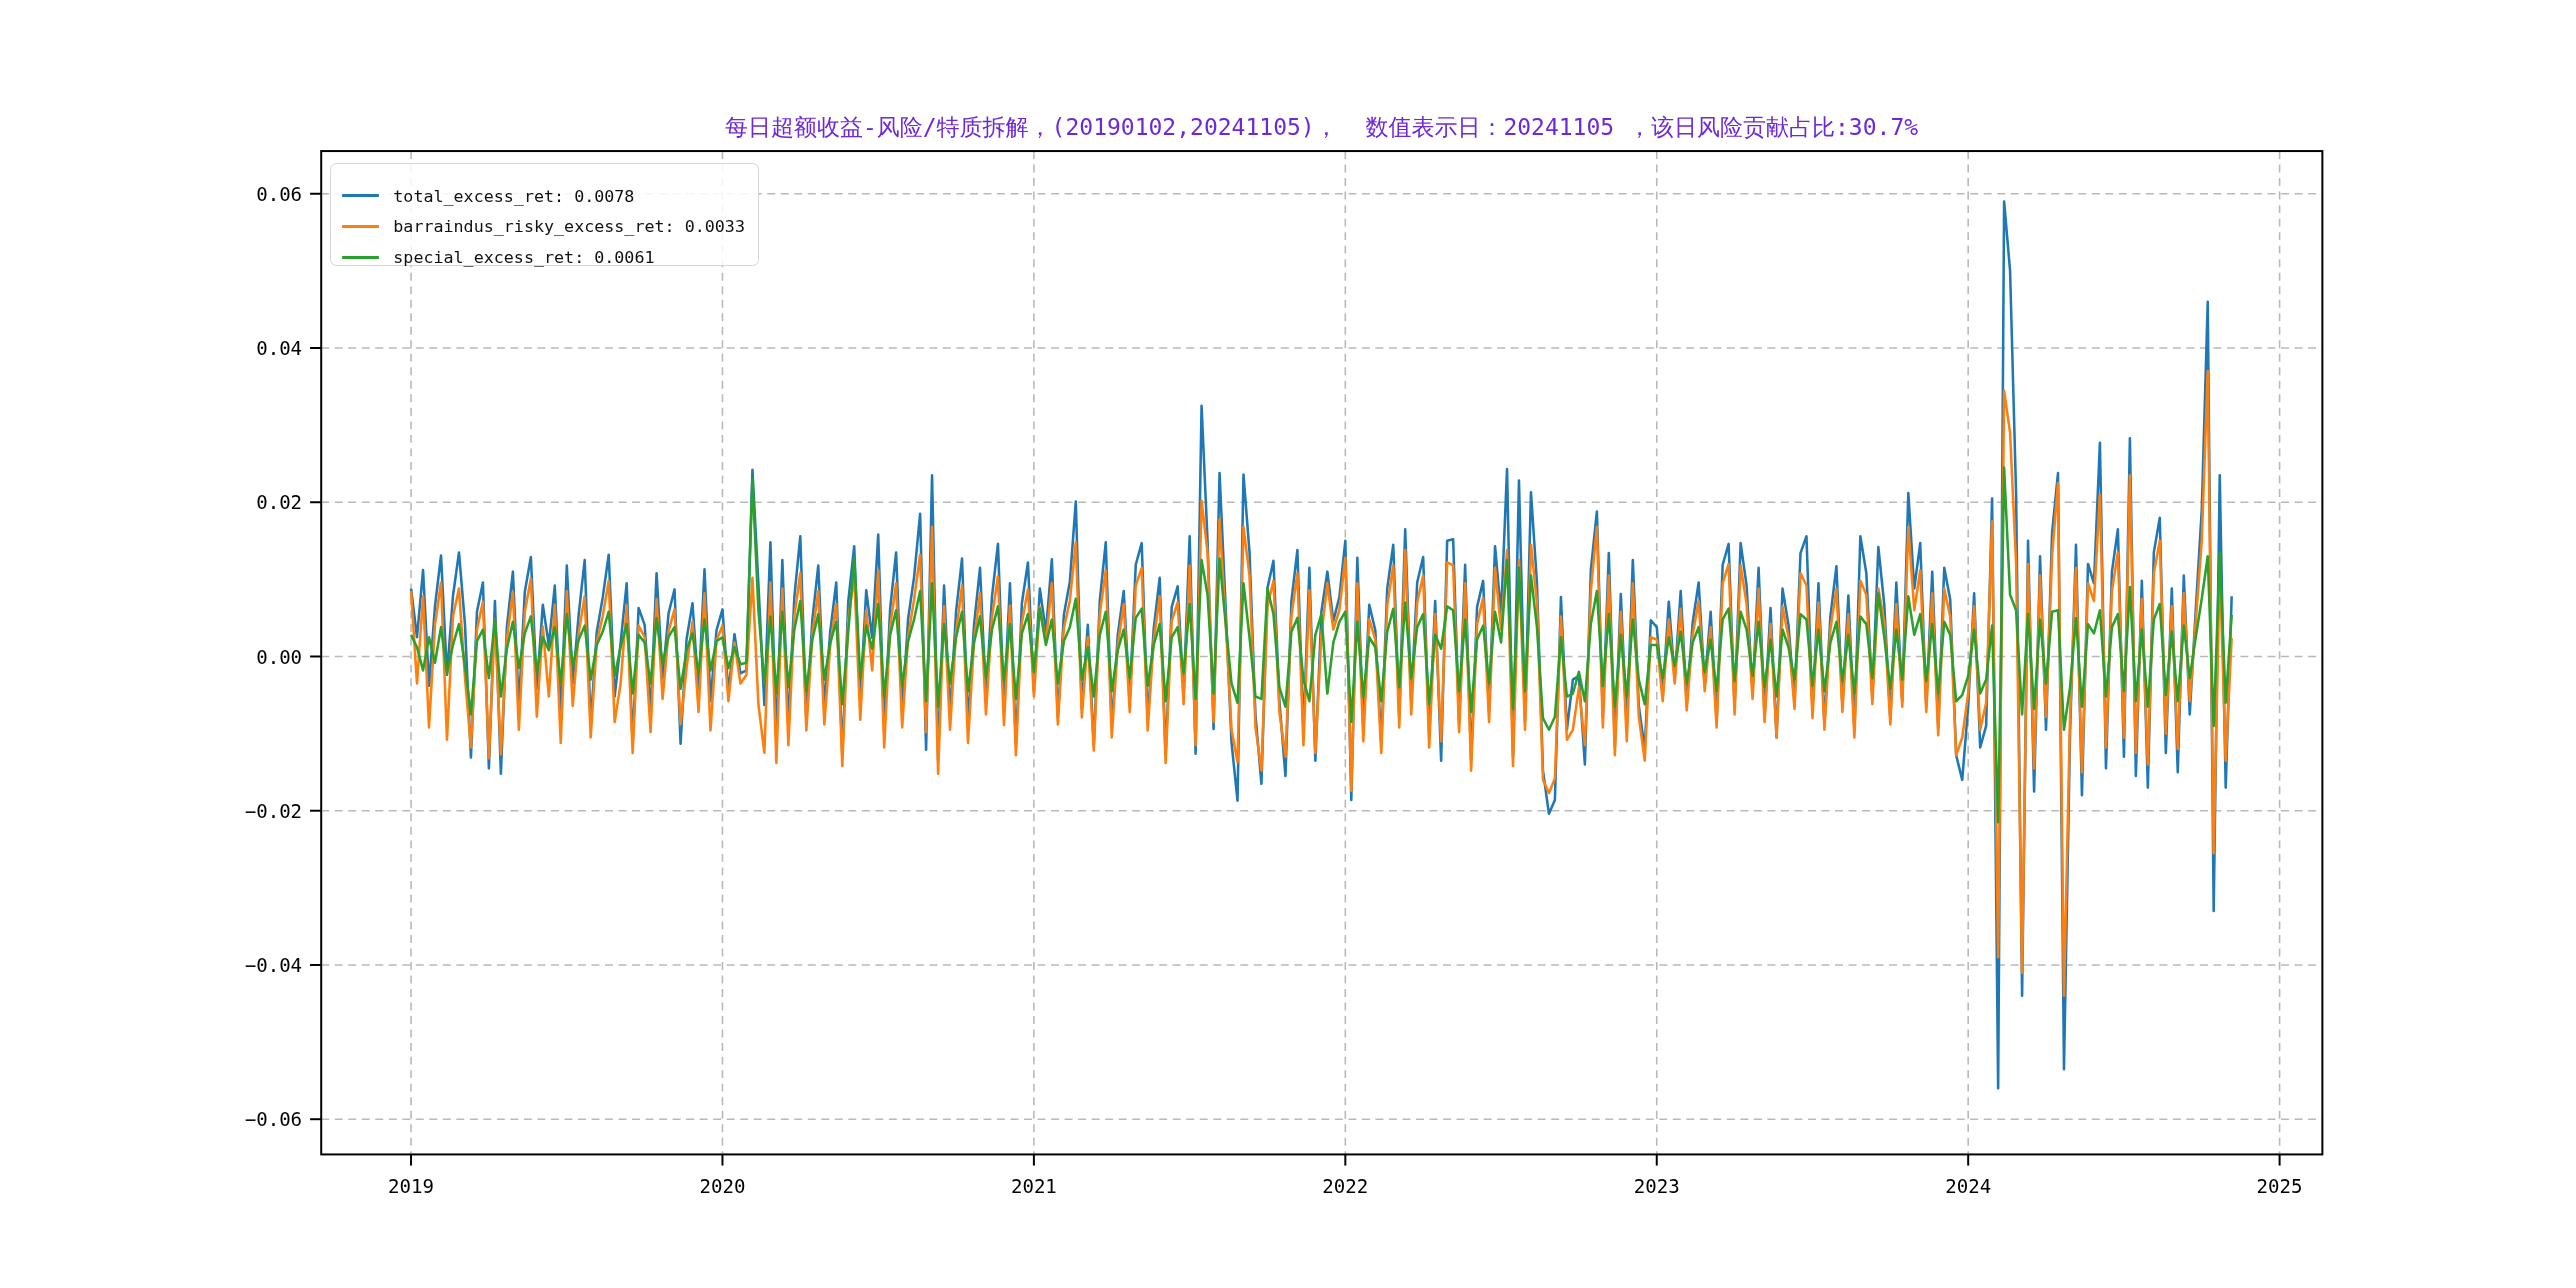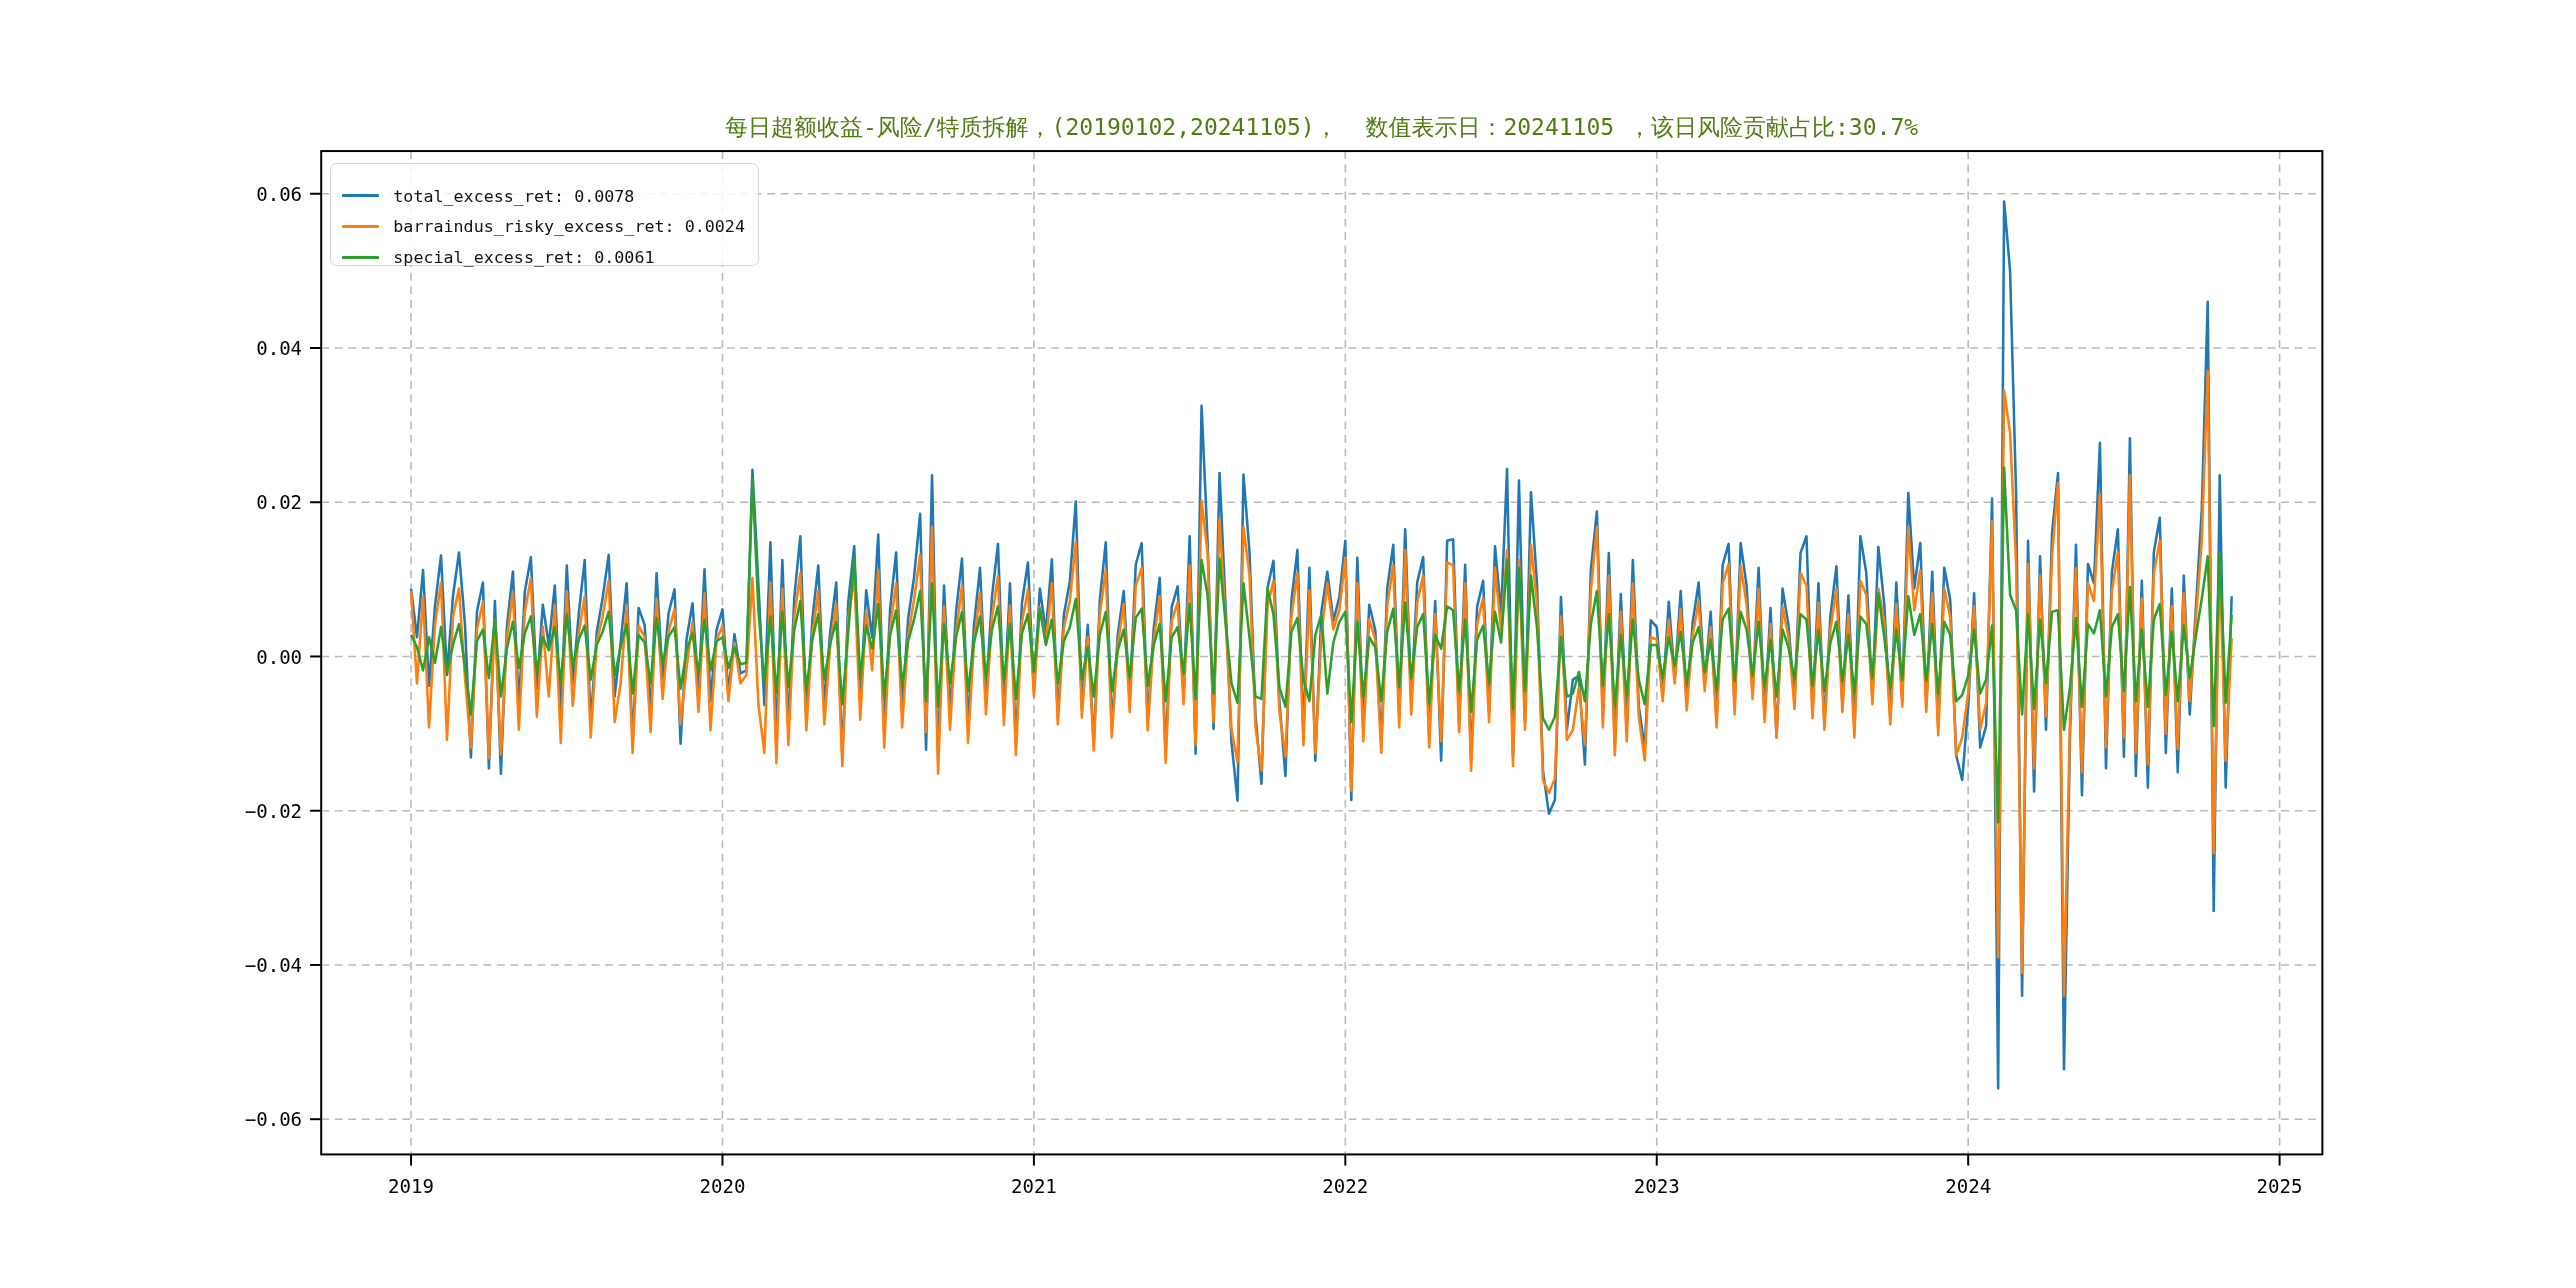--- a/index.html
+++ b/index.html
@@ -1,21 +1,21 @@
 <!DOCTYPE html>
 <html style="font-size:12.7px"><head>
 <meta charset="utf-8">
 <style>
   html,body{margin:0;padding:0;background:#ffffff;}
   body{width:2576px;height:1288px;position:relative;overflow:hidden;
        font-family:"DejaVu Sans Mono","DejaVu Sans",sans-serif;color:#000;}
   .figure{position:absolute;inset:0;}
   #chart-svg{position:absolute;left:0;top:0;}
   .chart-title{position:absolute;left:321px;width:2001px;top:113px;height:29px;
-    text-align:center;font-size:23px;line-height:29px;color:#4d7c0f;white-space:pre;}
+    text-align:center;font-size:23px;line-height:29px;color:#6d28d9;white-space:pre;}
   .legend{position:absolute;left:330px;top:163px;
     background:rgba(255,255,255,0.85);border:1.6px solid #d5d5d5;border-radius:6.4px;
     padding:9.5px 12.7px 9.5px 11px;display:flex;flex-direction:column;justify-content:space-between;
     box-sizing:border-box;height:103px;}
   .legend-row{display:flex;align-items:center;gap:14.3px;height:27px;margin-top:14px;}
   .legend-swatch{width:37px;height:3.2px;border-radius:0.8px;background:#888;flex:0 0 auto;}
   .legend-label{font-size:16.7px;line-height:16.7px;white-space:pre;color:#111;}
 </style>
 </head>
 <body>
@@ -72,21 +72,21 @@
 
   <div class="chart-title">每日超额收益-风险/特质拆解，(20190102,20241105)，  数值表示日：20241105 ，该日风险贡献占比:30.7%</div>
 
   <div class="legend">
     <div class="legend-row">
       <span class="legend-swatch" style="background: rgb(31, 119, 180);"></span>
       <span class="legend-label">total_excess_ret: 0.0078</span>
     </div>
     <div class="legend-row">
       <span class="legend-swatch" style="background: rgb(255, 127, 14);"></span>
-      <span class="legend-label">barraindus_risky_excess_ret: 0.0024</span>
+      <span class="legend-label">barraindus_risky_excess_ret: 0.0033</span>
     </div>
     <div class="legend-row">
       <span class="legend-swatch" style="background: rgb(44, 160, 44);"></span>
       <span class="legend-label">special_excess_ret: 0.0061</span>
     </div>
   </div>
 </div>
 
 
 </body></html>

